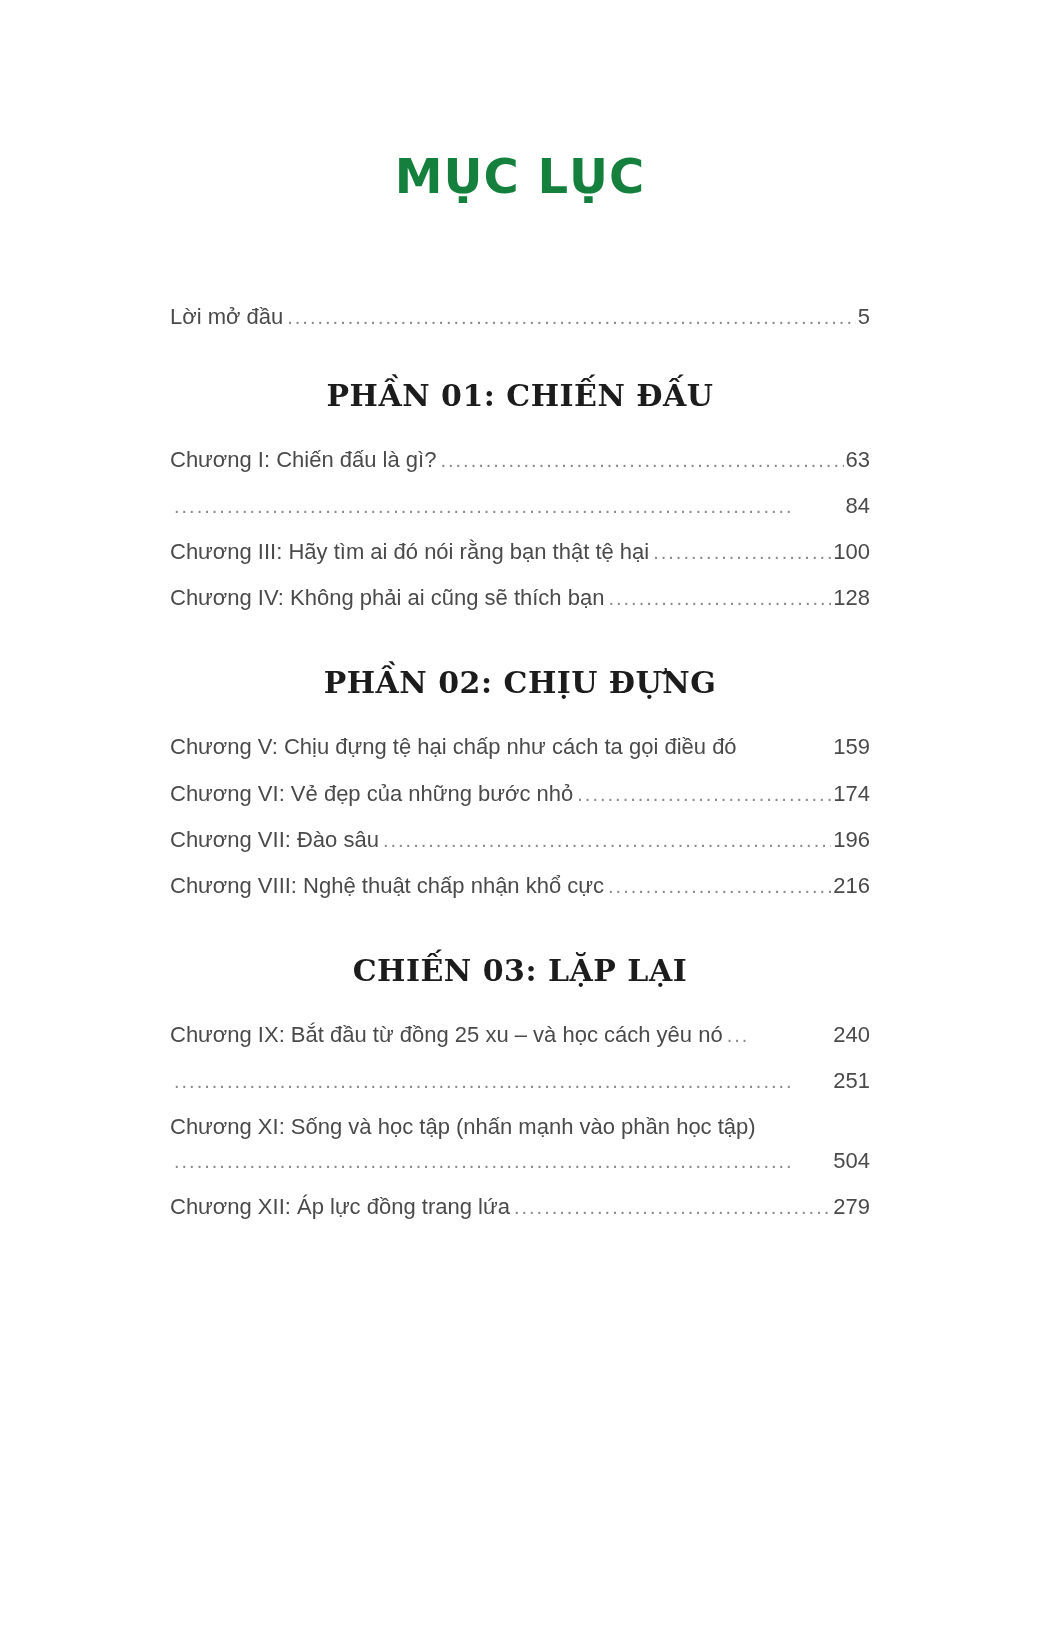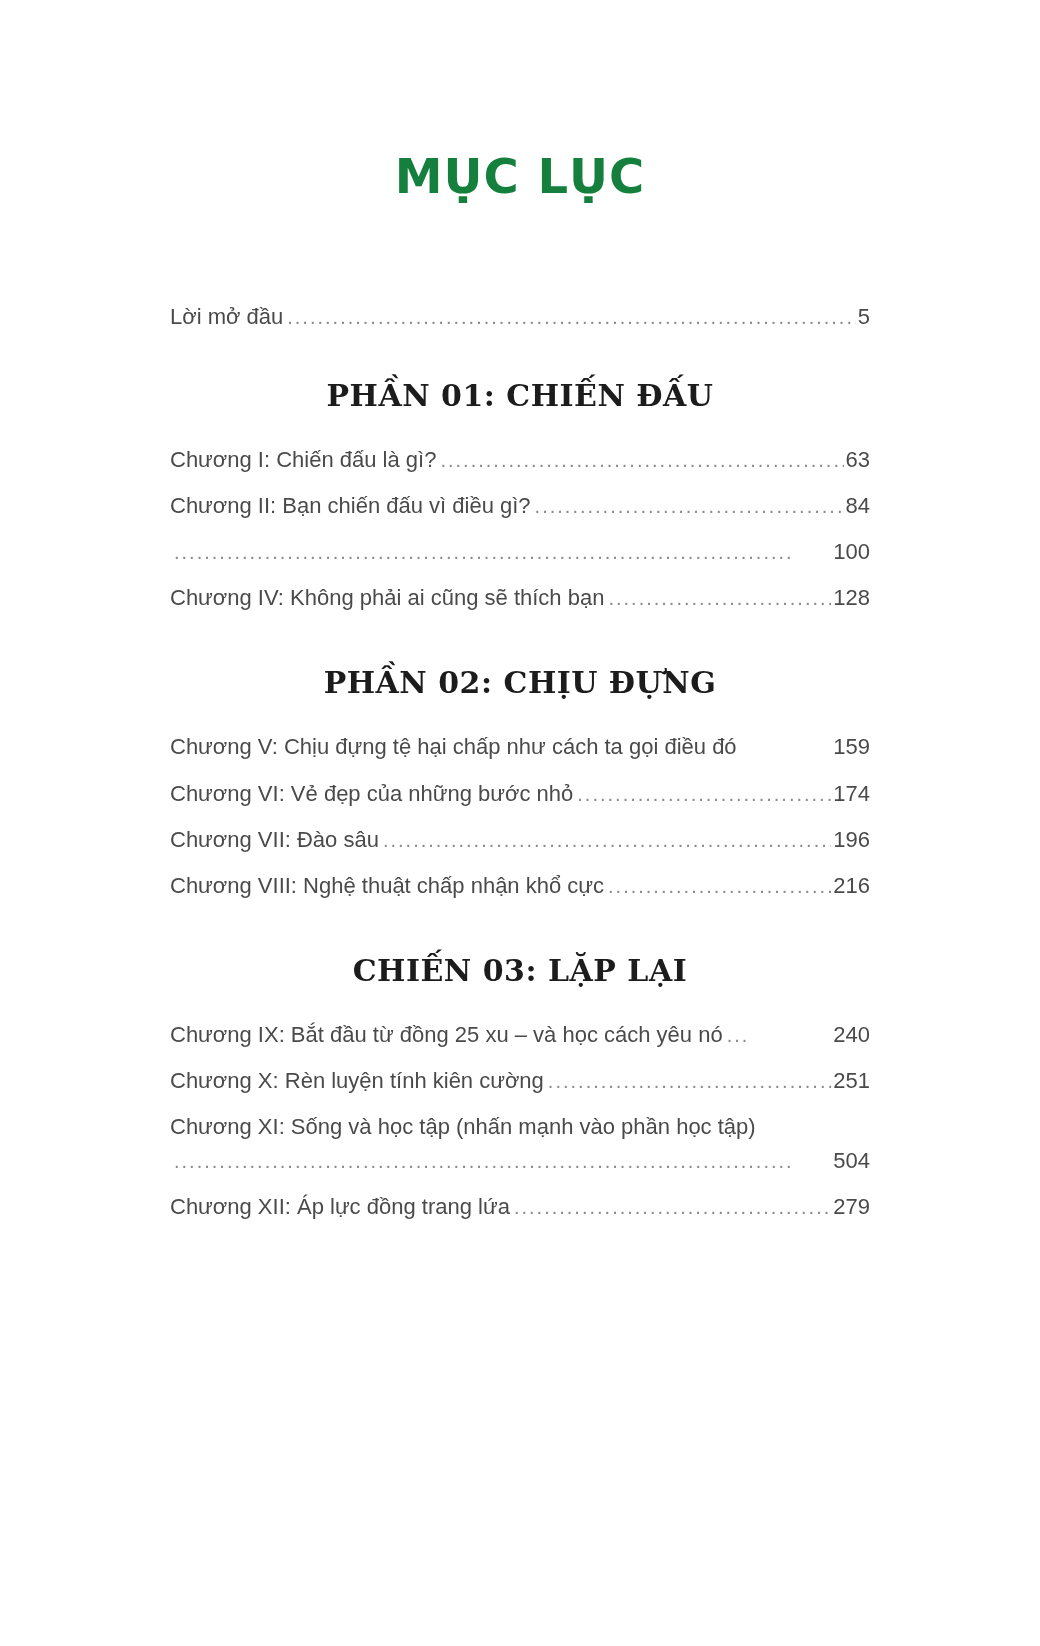--- a/index.html
+++ b/index.html
@@ -106,25 +106,25 @@
     </div>
 
     <h2 class="part-heading">PHẦN 01: CHIẾN ĐẤU</h2>
     <div class="group">
       <div class="entry">
         <span class="label">Chương I: Chiến đấu là gì?</span>
         <span class="leader">..................................................................................</span>
         <span class="page-num">63</span>
       </div>
       <div class="entry">
-        <span class="label">Chương II: Bạn chiến đấu vì điều gì?</span>
         <span class="leader">..................................................................................</span>
         <span class="page-num">84</span>
       </div>
       <div class="entry">
+        <span class="label">Chương III: Hãy tìm ai đó nói rằng bạn thật tệ hại</span>
         <span class="leader">..................................................................................</span>
         <span class="page-num">100</span>
       </div>
       <div class="entry">
         <span class="label">Chương IV: Không phải ai cũng sẽ thích bạn</span>
         <span class="leader">..................................................................................</span>
         <span class="page-num">128</span>
       </div>
     </div>
 
@@ -153,21 +153,20 @@
     </div>
 
     <h2 class="part-heading">CHIẾN 03: LẶP LẠI</h2>
     <div class="group">
       <div class="entry">
         <span class="label">Chương IX: Bắt đầu từ đồng 25 xu – và học cách yêu nó</span>
         <span class="leader">...</span>
         <span class="page-num">240</span>
       </div>
       <div class="entry">
-        <span class="label">Chương X: Rèn luyện tính kiên cường</span>
         <span class="leader">..................................................................................</span>
         <span class="page-num">251</span>
       </div>
       <div class="entry wrap">
         <span class="label">Chương XI: Sống và học tập (nhấn mạnh vào phần học tập)</span>
         <span class="inline-tail">
           <span class="leader">..................................................................................</span>
           <span class="page-num">504</span>
         </span>
       </div>

